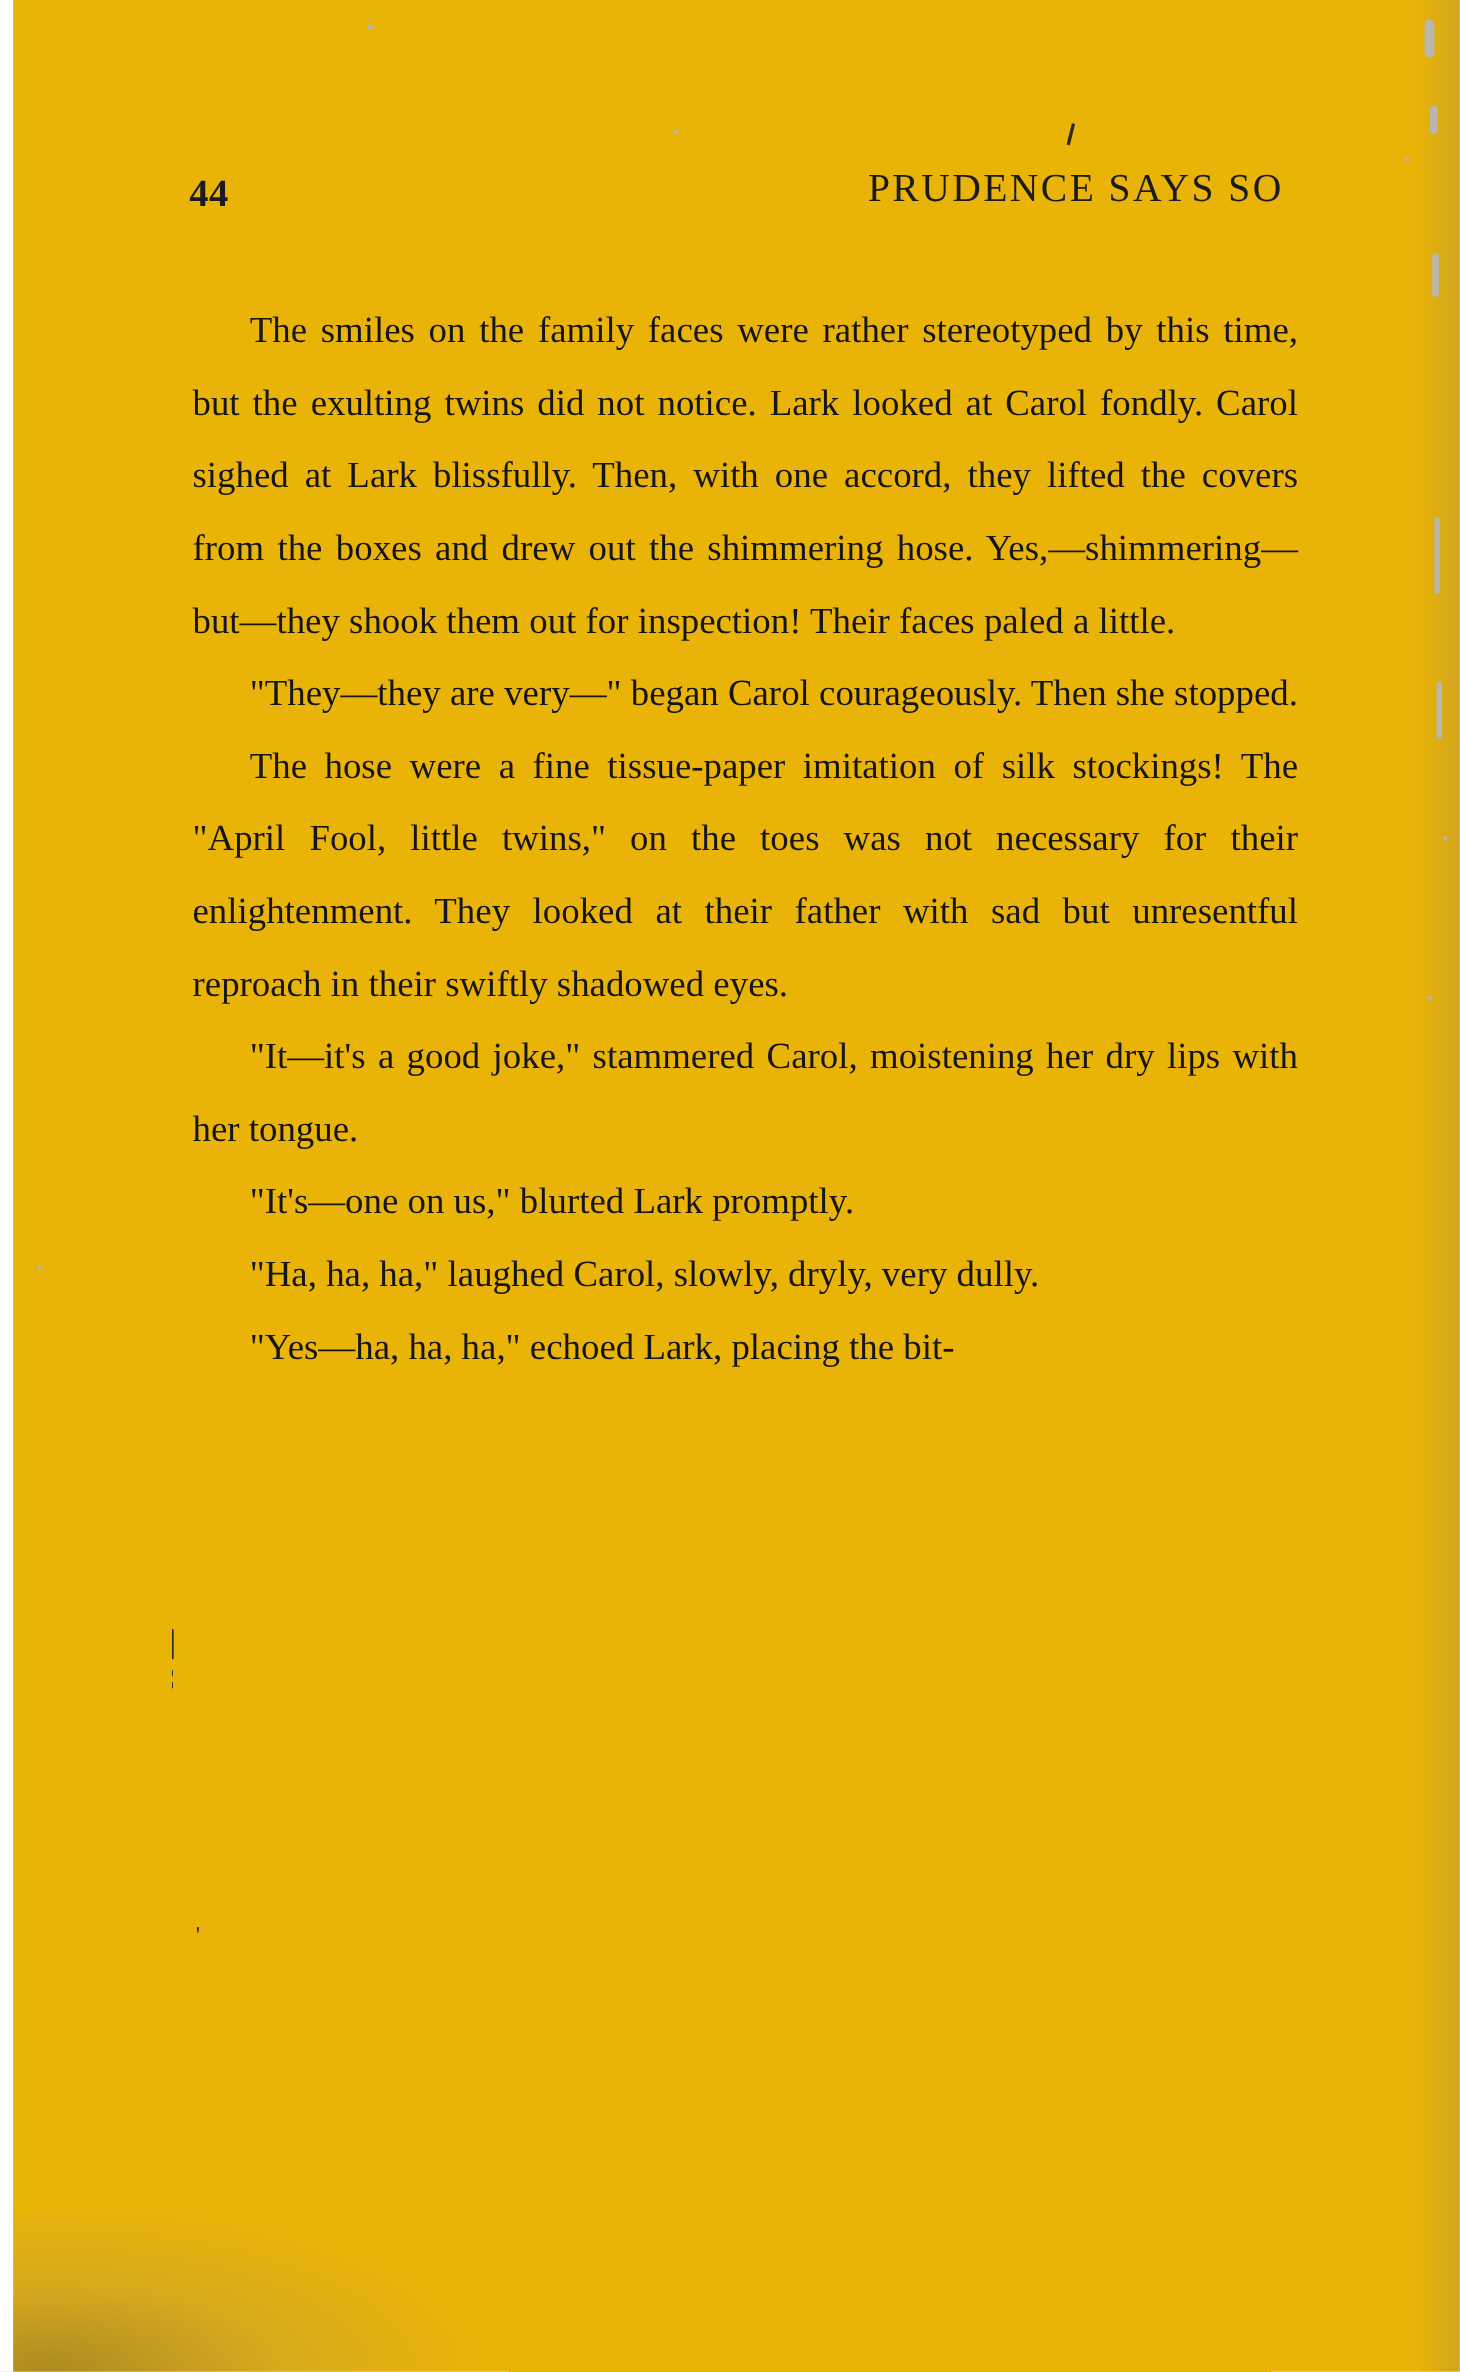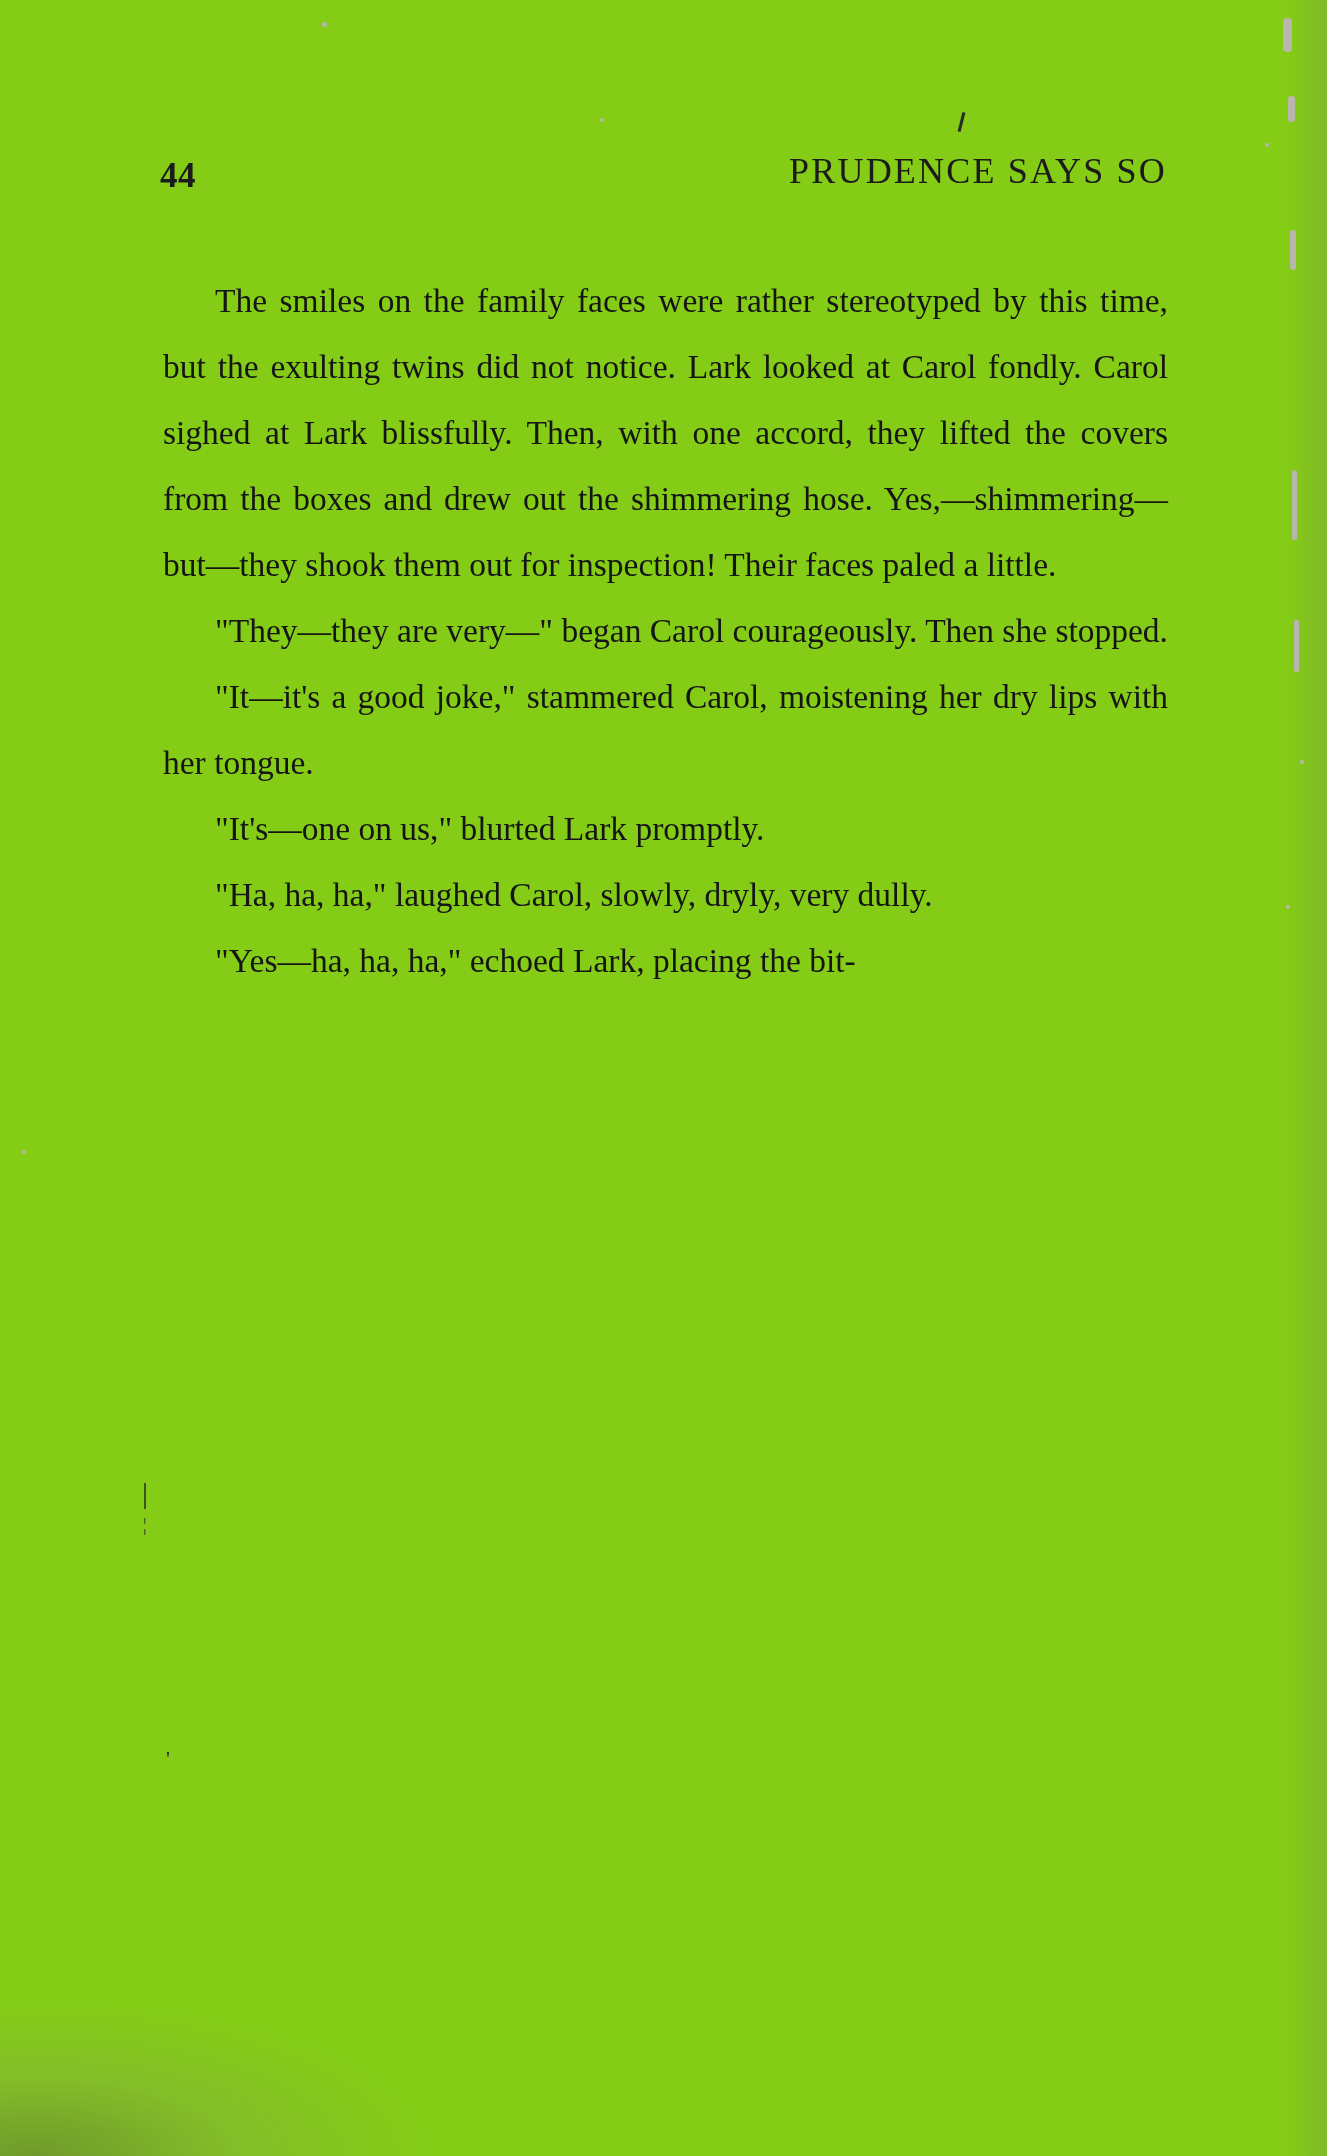--- a/index.html
+++ b/index.html
@@ -13,21 +13,22 @@
     position: relative;
     overflow: hidden;
     font-family: "Liberation Serif", serif;
     color: #141414;
   }
 
   
   #page {
     position: absolute;
     inset: 0;
-    background: #84cc16;
+    background: #eab308;
+    margin-left: 12px;
   }
 
   
   .scan-edge-right {
     position: absolute;
     top: 0;
     right: 0;
     width: 40px;
     height: 100%;
     background: linear-gradient(to left, rgba(120,118,112,0.22), rgba(255,255,255,0));
@@ -139,20 +140,21 @@
 
   <div id="header">
     <div id="folio">44</div>
     <div id="running-head">PRUDENCE SAYS SO</div>
     <div class="tick" style="left:800px; top:-38px;"></div>
   </div>
 
   <div id="body-text">
     <p>The smiles on the family faces were rather stereotyped by this time, but the exulting twins did not notice.  Lark looked at Carol fondly.  Carol sighed at Lark blissfully.  Then, with one accord, they lifted the covers from the boxes and drew out the shimmering hose.  Yes,—shimmering—but—they shook them out for inspection!  Their faces paled a little.</p>
     <p>"They—they are very—" began Carol courageously.  Then she stopped.</p>
+    <p>The hose were a fine tissue-paper imitation of silk stockings!  The "April Fool, little twins," on the toes was not necessary for their enlightenment.  They looked at their father with sad but unresentful reproach in their swiftly shadowed eyes.</p>
     <p>"It—it's a good joke," stammered Carol, moistening her dry lips with her tongue.</p>
     <p>"It's—one on us," blurted Lark promptly.</p>
     <p>"Ha, ha, ha," laughed Carol, slowly, dryly, very dully.</p>
     <p>"Yes—ha, ha, ha," echoed Lark, placing the bit-</p>
   </div>
 
   <div class="smudge-mark" style="left:142px; top:1478px;">|</div>
   <div class="smudge-mark" style="left:143px; top:1516px; font-size:18px;">¦</div>
   <div class="smudge-mark" style="left:166px; top:1748px; font-size:22px;">'</div>
 

